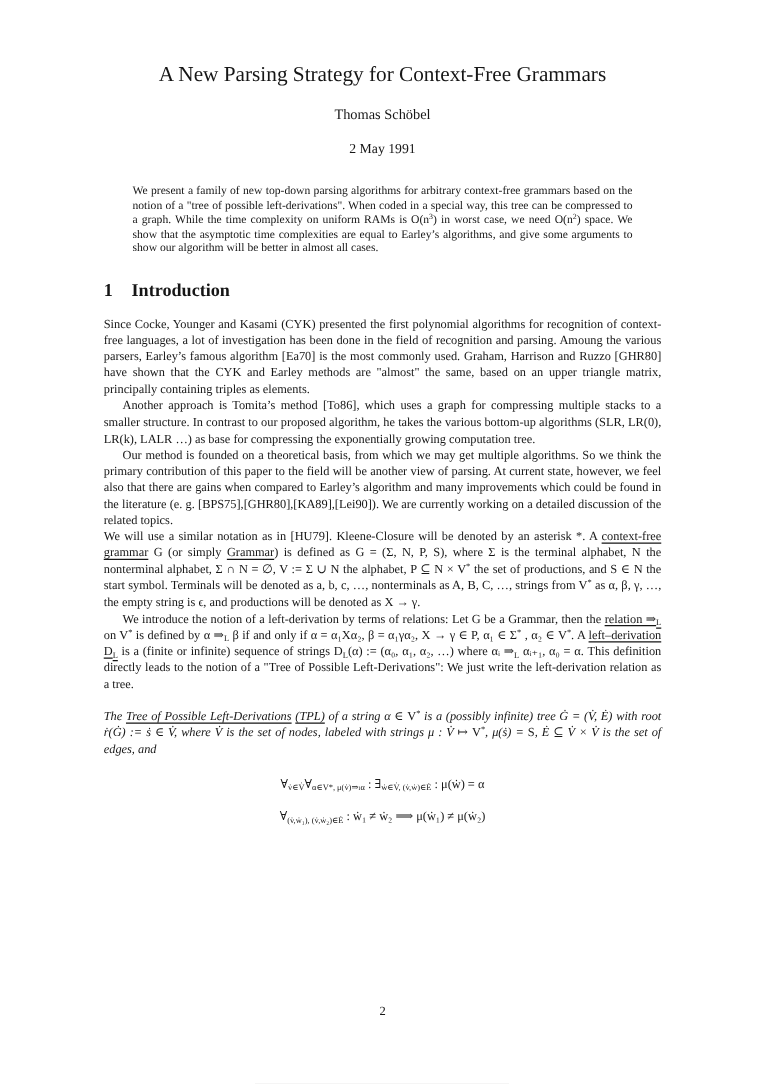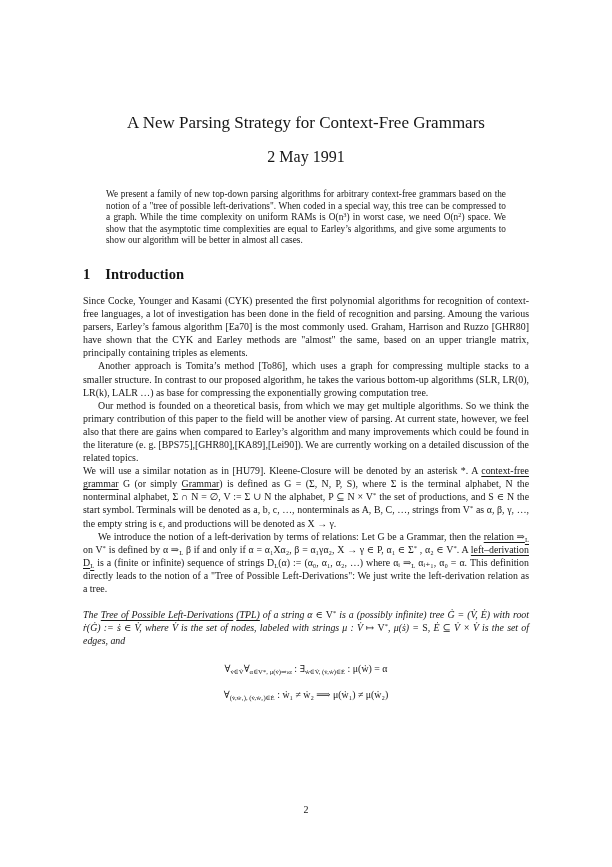--- a/index.html
+++ b/index.html
@@ -6,25 +6,25 @@
   .page{
     position:relative;
     width:612px;height:867px;
     margin:0 auto;
     background:#ffffff;
     color:#161616;
     font-family:"Liberation Serif","DejaVu Serif",serif;
     overflow:hidden;
   }
   .content{width:446px;margin:0 auto;}
-  .titleblock{padding-top:112px;text-align:center;}
+  .titleblock{padding-top:49px;text-align:center;}
   .title{font-size:17px;line-height:21px;}
   .subtitle{margin-top:9px;font-size:10px;}
   .author{margin-top:16px;font-size:11.5px;}
-  .date{margin-top:15px;font-size:16px;}
+  .date{margin-top:15px;font-size:11px;}
   .abstract{margin-top:23px;}
   .abshead{text-align:center;font-weight:bold;font-size:9.5px;}
   .absbody{margin:6px auto 0;width:400px;font-size:9.3px;line-height:11.6px;text-align:justify;}
   .sechead{margin:19px 0 11px;font-size:14.5px;font-weight:bold;line-height:17px;}
   .secnum{margin-right:15px;}
   .body{font-size:9.9px;line-height:13.1px;text-align:justify;margin:0;}
   .indent{text-indent:15px;}
   .definition{margin-top:13px;}
   .deflabel{font-weight:bold;}
   .defsp{display:inline-block;width:5px;}
@@ -39,20 +39,21 @@
   .s-sup{font-size:68%;vertical-align:0.45em;line-height:0;}
 </style>
 </head>
 <body>
 
 <div class="page">
   <div class="content">
 
     <div class="titleblock">
       <div class="title">A New Parsing Strategy for Context-Free Grammars</div>
+      <div class="author">Thomas Schöbel</div>
       <div class="date">2 May 1991</div>
     </div>
 
     <div class="abstract">
       <p class="absbody"><span>We present a family of new top-down parsing algorithms for arbitrary context-free grammars based on the notion of a "tree of possible left-derivations". When coded in a special way, this tree can be compressed to a graph. While the time complexity on uniform RAMs is </span><span class="s-m">O(n</span><span class="s-sup">3</span><span>) in worst case, we need </span><span class="s-m">O(n</span><span class="s-sup">2</span><span>) space. We show that the asymptotic time complexities are equal to Earley’s algorithms, and give some arguments to show our algorithm will be better in almost all cases.</span></p>
     </div>
 
     <div class="section">
       <h2 class="sechead"><span class="secnum">1</span><span>Introduction</span></h2>
       <p class="body">Since Cocke, Younger and Kasami (CYK) presented the first polynomial algorithms for recognition of context-free languages, a lot of investigation has been done in the field of recognition and parsing. Amoung the various parsers, Earley’s famous algorithm [Ea70] is the most commonly used. Graham, Harrison and Ruzzo [GHR80] have shown that the CYK and Earley methods are "almost" the same, based on an upper triangle matrix, principally containing triples as elements.</p>

